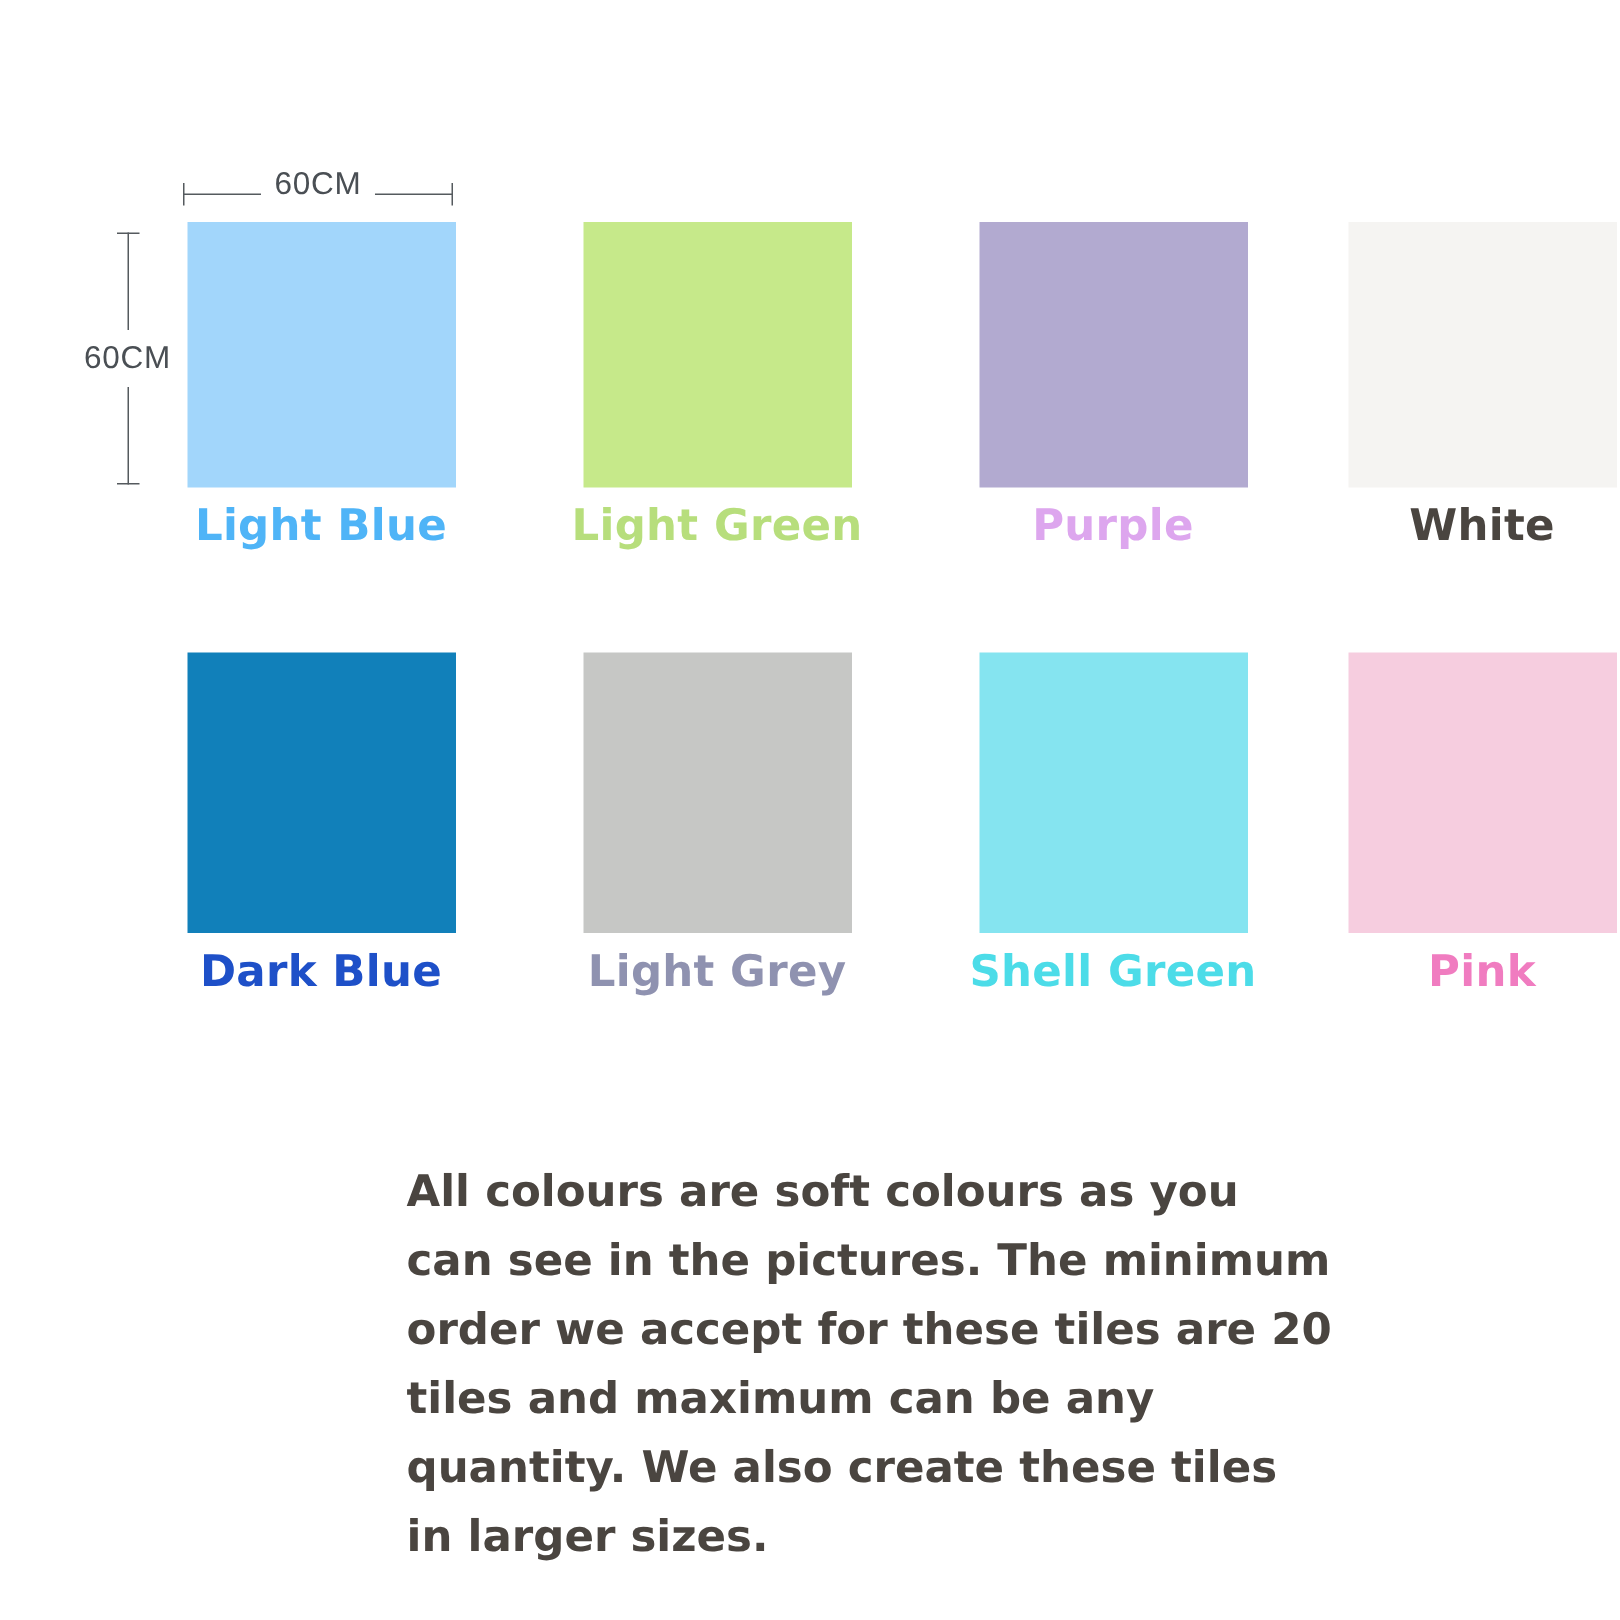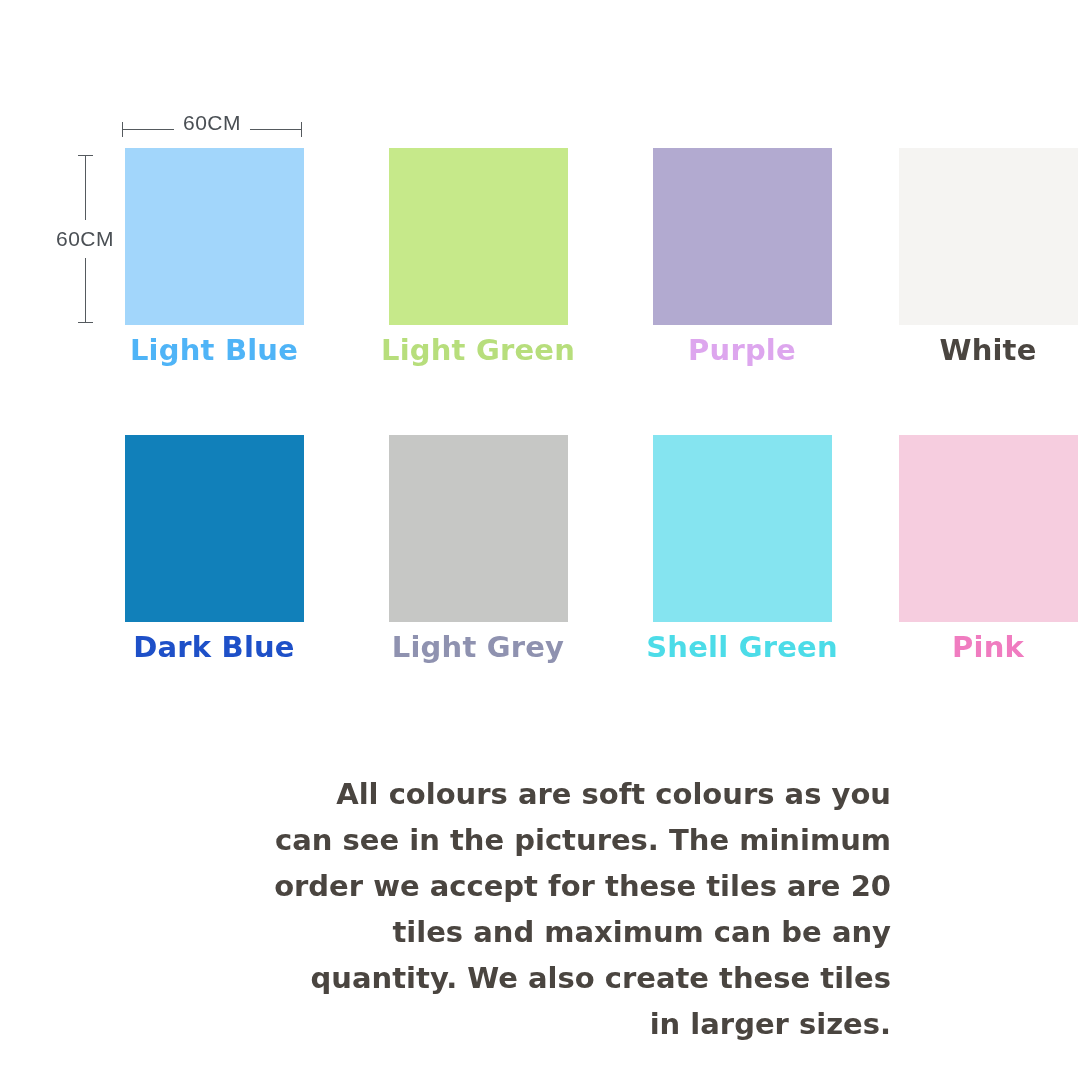--- a/index.html
+++ b/index.html
@@ -146,21 +146,21 @@
     white-space: nowrap;
   }
 
   
   .description {
     position: absolute;
     left: 50%;
     transform: translateX(-50%);
     top: 742px;
     width: 620px;
-    text-align: right;
+    text-align: left;
     font-family: "DejaVu Sans", sans-serif;
     font-size: 29px;
     font-weight: bold;
     line-height: 46px;
     color: #4a4540;
   }
 </style>
 </head>
 <body>
 

